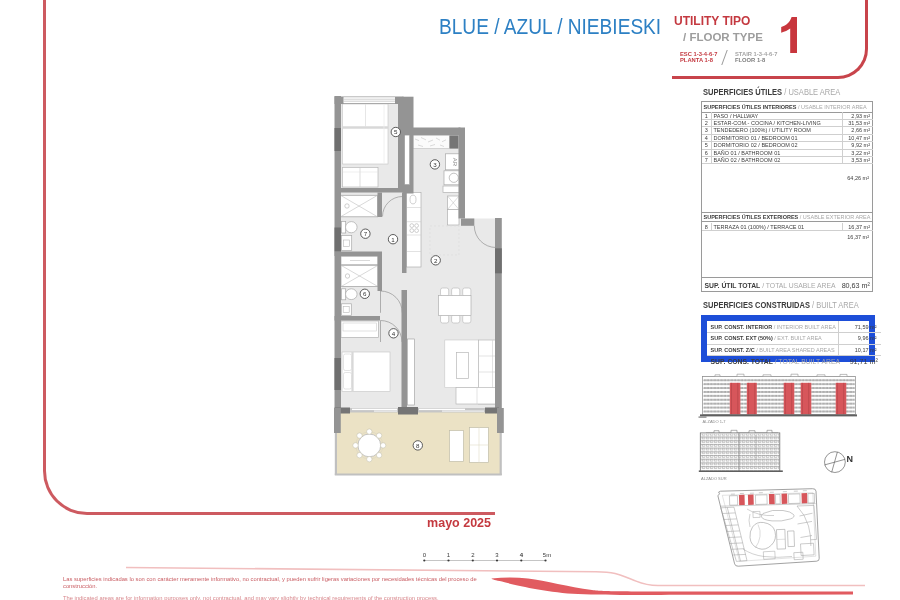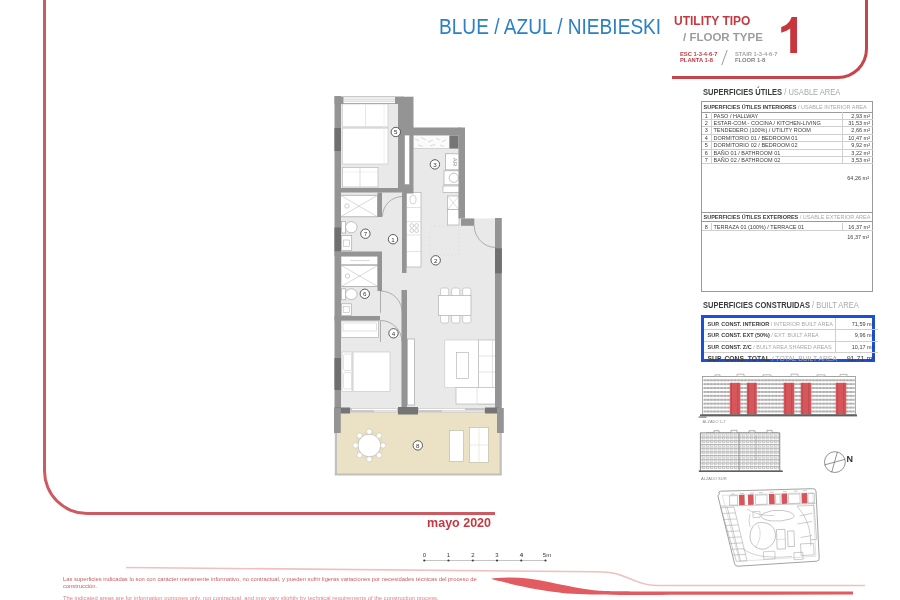--- a/index.html
+++ b/index.html
@@ -98,25 +98,29 @@
         <span class="tv">16,37 m²</span>
       </div>
 
   <div class="abs" style="top:131.5px;right:3px;">16,37 m²</div>
 
   <div class="abs" style="left:9.5px;top:9.6px;height:52.2px;border-left:0.7px solid #cfcfcf;"></div>
   <div class="abs" style="left:140px;top:9.6px;height:52.2px;border-left:0.7px solid #cfcfcf;"></div>
   <div class="abs" style="left:9.5px;top:120.6px;height:7.4px;border-left:0.7px solid #cfcfcf;"></div>
   <div class="abs" style="left:140px;top:120.6px;height:7.4px;border-left:0.7px solid #cfcfcf;"></div>
 
+  <div class="abs" style="box-sizing:border-box;left:0;top:175px;width:170.5px;height:13.7px;border-top:0.8px solid #9a9a9a;">
+    <span style="position:absolute;left:3px;top:3.6px;font-size:6.8px;"><b>SUP. ÚTIL TOTAL</b> <span style="color:#a8a8a8;">/ TOTAL USABLE AREA</span></span>
+    <span style="position:absolute;right:2px;top:3.4px;font-size:7.2px;">80,63 m²</span>
+  </div>
 </div>
 
 <div class="abs" style="left:697px;top:299.5px;font-size:9.2px;white-space:nowrap;transform:scaleX(0.815);transform-origin:0 0;"><span style="font-weight:bold;color:#3c3c3c;">SUPERFICIES CONSTRUIDAS</span> <span style="color:#a8a8a8;">/ BUILT AREA</span></div>
 
-<div class="abs" style="left:694.5px;top:314.5px;box-sizing:border-box;width:174.5px;height:47.5px;border:3px solid #1d4ed8;font-size:5.5px;color:#3c3c3c;white-space:nowrap;">
+<div class="abs" style="left:694.5px;top:314.5px;box-sizing:border-box;width:174.5px;height:47.5px;border:6px solid #1d4ed8;font-size:5.5px;color:#3c3c3c;white-space:nowrap;">
 
   <div class="abs brow" style="top:0;">
         <span class="bl"><b>SUP. CONST. INTERIOR</b> <span style="color:#a8a8a8;">/ INTERIOR BUILT AREA</span></span>
         <span class="bv">71,59 m²</span>
       </div>
 
   <div class="abs brow" style="top:11.6px;">
         <span class="bl"><b>SUP. CONST. EXT (50%)</b> <span style="color:#a8a8a8;">/ EXT. BUILT AREA</span></span>
         <span class="bv">9,96 m²</span>
       </div>
@@ -566,21 +570,21 @@
     <g fill="none" stroke="#9a9a9a" stroke-width="0.45">
       <path d="M741 509 q12 7.5 27 6.5"></path>
       <path d="M737 549 q9 6 21 7.5 q14 1.6 28 0"></path>
       <path d="M744 514 q-2 6 0 13"></path>
       <rect x="757.5" y="551.5" width="11.5" height="7.5" transform="rotate(-3 763 555)"></rect>
       <rect x="747" y="511.5" width="7" height="6" transform="rotate(-2 750 514)"></rect>
     </g>
   </g>
 </svg>
 
-<div class="abs" style="left:397px;top:515.5px;width:88px;text-align:right;font-size:12.5px;font-weight:bold;color:#c4393f;">mayo 2020</div>
+<div class="abs" style="left:397px;top:515.5px;width:88px;text-align:right;font-size:12.5px;font-weight:bold;color:#c4393f;">mayo 2025</div>
 
 <svg class="abs" style="left:405px;top:545px;" width="150" height="22" viewBox="405 545 150 22" id="scale">
 
   <g font-size="6" fill="#3a3a3a" text-anchor="middle" font-family="Liberation Sans, sans-serif">
     <text x="418.3" y="556.5">0</text>
         <text x="442.5" y="556.5">1</text>
         <text x="466.8" y="556.5">2</text>
     <text x="491" y="556.5">3</text>
         <text x="515.3" y="556.5" font-weight="bold">4</text>
         <text x="541" y="556.5">5m</text>

